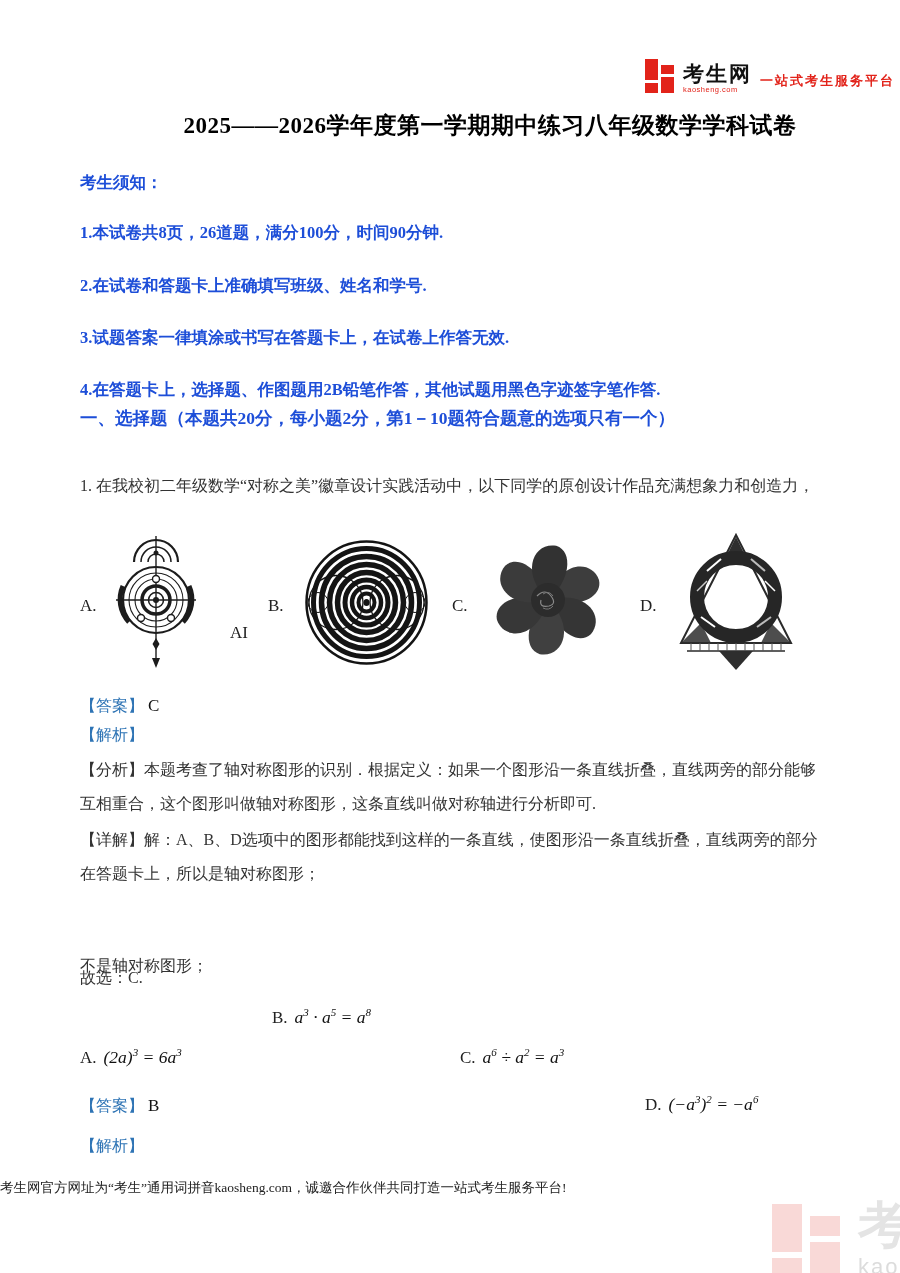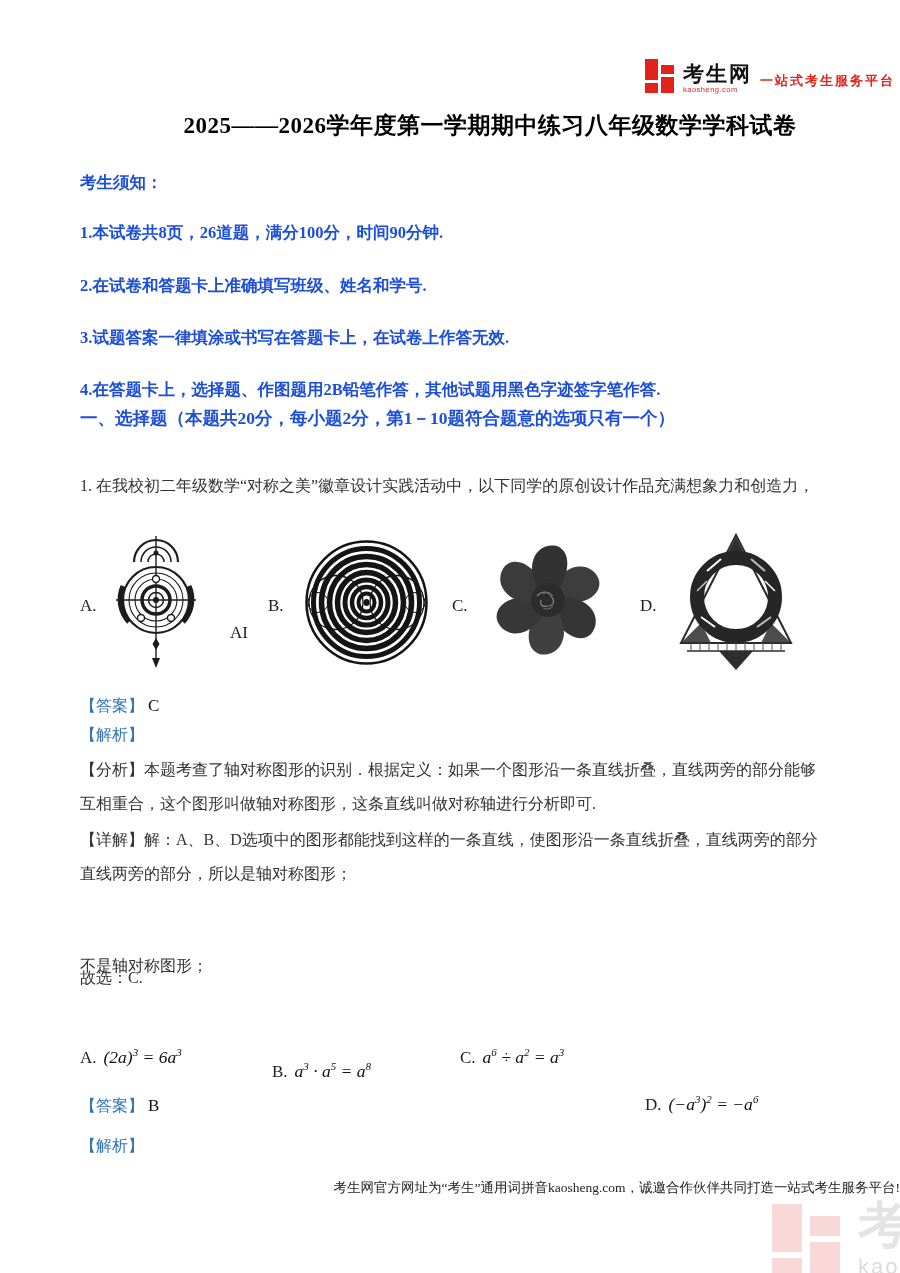--- a/index.html
+++ b/index.html
@@ -21,21 +21,21 @@
 
   
   .title{position:absolute;top:110px;left:0;width:900px;text-align:center;
          font-size:23px;font-weight:700;color:#000;letter-spacing:.5px;padding-left:40px;}
   .line{position:absolute;left:80px;white-space:nowrap;font-size:16px;color:#333;}
   .bold{font-weight:700;color:#1d4ed8;font-size:16.5px;}
   .sec{font-size:17.5px;}
   .lbl{font-size:17px;color:#222;}
   .blue{color:#2e74b5;}
   .ansletter{font-size:17px;color:#111;padding-left:4px;}
-  .footer{position:absolute;top:1179px;left:0;width:900px;text-align:right;
+  .footer{position:absolute;top:1179px;left:0;width:900px;text-align:left;
           font-size:13.5px;color:#222;}
 
   
   .fig{position:absolute;}
   .fig svg{display:block;}
 
   
   .opt{position:absolute;white-space:nowrap;}
   .opt .ol{font-size:17px;color:#222;margin-right:7px;}
   .formula{font-style:italic;font-size:17.5px;color:#111;}
@@ -186,29 +186,29 @@
 
   <div class="line" style="top:696px;">
     <span class="blue">【答案】</span><span class="ansletter">C</span>
   </div>
   <div class="line" style="top:725px;">
     <span class="blue">【解析】</span>
   </div>
   <div class="line" style="top:760px;">【分析】本题考查了轴对称图形的识别．根据定义：如果一个图形沿一条直线折叠，直线两旁的部分能够</div>
   <div class="line" style="top:794px;">互相重合，这个图形叫做轴对称图形，这条直线叫做对称轴进行分析即可.</div>
   <div class="line" style="top:830px;">【详解】解：A、B、D选项中的图形都能找到这样的一条直线，使图形沿一条直线折叠，直线两旁的部分</div>
-  <div class="line" style="top:864px;">直线两旁的部分，所以是轴对称图形；</div>
+  <div class="line" style="top:864px;">在答题卡上，所以是轴对称图形；</div>
   <div class="line" style="top:934px;margin-top:22px;">不是轴对称图形；</div>
   <div class="line" style="top:968px;">故选：C.</div>
 
 
   <div class="opt" style="left:80px;top:1046px;">
     <span class="ol">A.</span><span class="formula">(2a)<sup>3</sup> = 6a<sup>3</sup></span>
   </div>
-  <div class="opt" style="left:272px;top:1060px;">
+  <div class="opt" style="left:272px;top:1006px;">
     <span class="ol">B.</span><span class="formula">a<sup>3</sup> · a<sup>5</sup> = a<sup>8</sup></span>
   </div>
   <div class="opt" style="left:460px;top:1046px;">
     <span class="ol">C.</span><span class="formula">a<sup>6</sup> ÷ a<sup>2</sup> = a<sup>3</sup></span>
   </div>
   <div class="opt" style="left:645px;top:1046px;margin-top:47px;">
     <span class="ol">D.</span><span class="formula">(−a<sup>3</sup>)<sup>2</sup> = −a<sup>6</sup></span>
   </div>
 
   <div class="line" style="top:1096px;">

